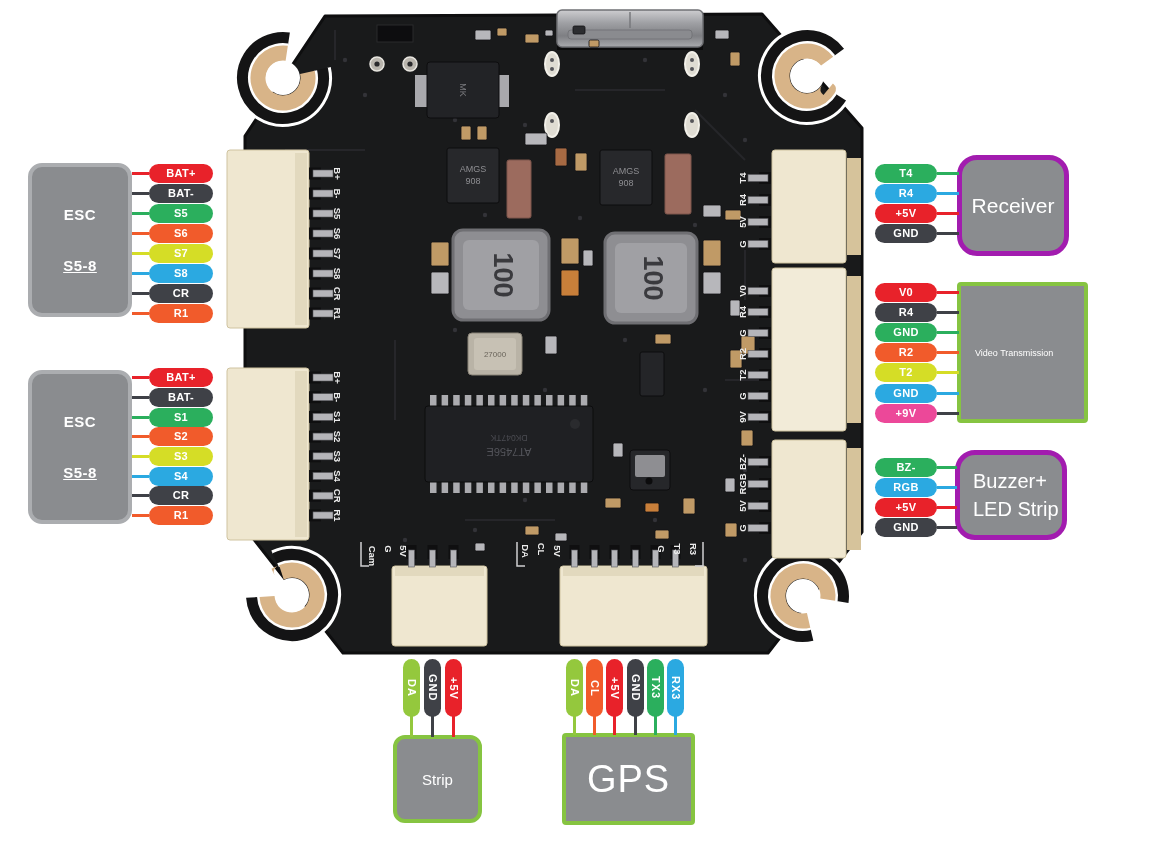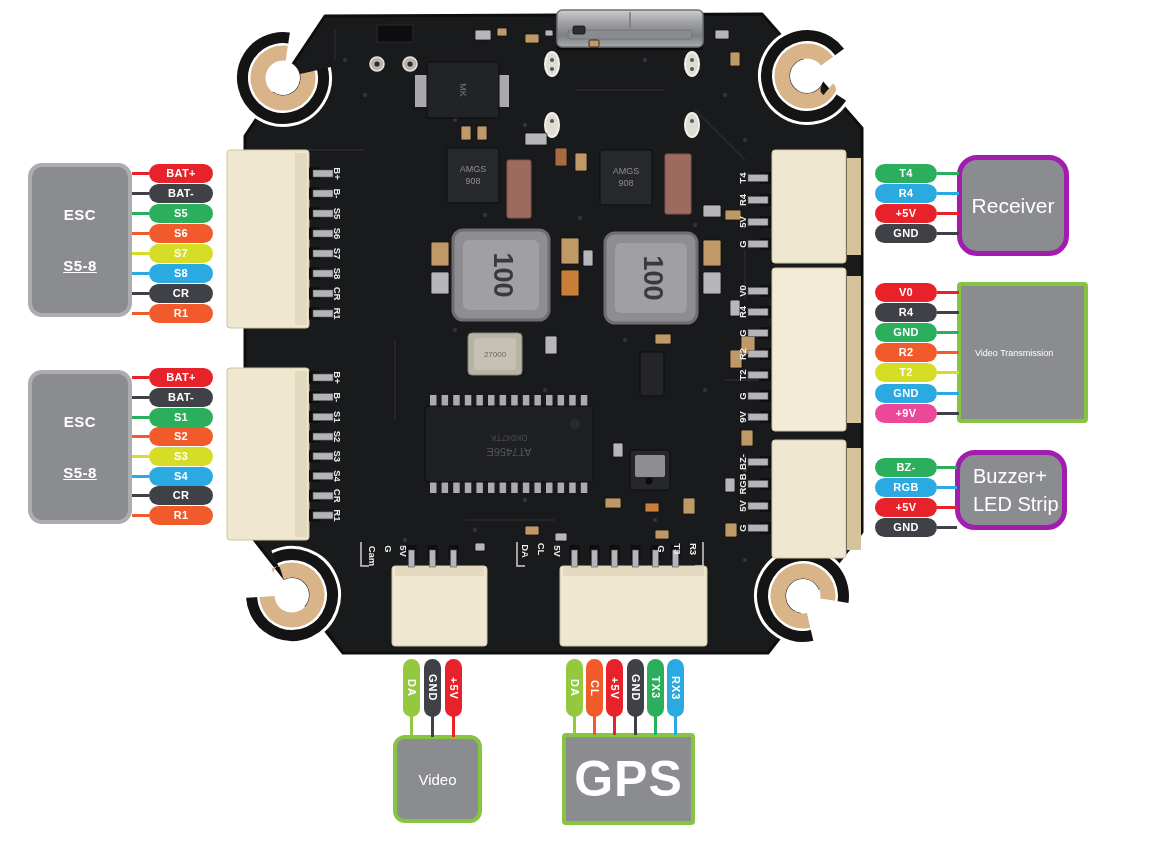--- a/index.html
+++ b/index.html
@@ -9,21 +9,21 @@
         align-items:center;justify-content:center;box-sizing:border-box;}
   .gbox.border-gray{border:4px solid #ABADB0;border-radius:14px;}
   .gbox.border-orange{border:5px solid #a21caf;border-radius:20px;align-items:center;}
   .gbox.border-green{border:4px solid #86C441;border-radius:4px;}
   .esc-line{font-size:15px;font-weight:bold;letter-spacing:.5px;line-height:1;}
   .esc-line+.esc-line{margin-top:36px;text-decoration:underline;}
   .receiver-label{font-size:21px;font-weight:400;}
   .video-label{font-size:9px;font-weight:400;align-self:flex-start;padding-left:14px;}
   .buzzer-label{font-size:20px;font-weight:400;line-height:1.4;align-self:flex-start;padding-left:13px;}
   .camera-label{font-size:15px;font-weight:400;}
-  .gps-label{font-size:50px;font-weight:700;letter-spacing:1px;}
+  .gps-label{font-size:38px;font-weight:400;letter-spacing:1px;}
   .pill{position:absolute;border-radius:10px;display:flex;align-items:center;justify-content:center;}
   .pill span{color:#fff;font-size:11px;font-weight:bold;letter-spacing:.3px;line-height:1;}
   .pill.vert span{writing-mode:vertical-rl;text-orientation:mixed;letter-spacing:1px;}
   .wire{position:absolute;}
   svg text{font-family:"Liberation Sans",sans-serif;}
 </style>
 </head>
 <body>
 
 <div id="canvas">
@@ -39,29 +39,29 @@
   </div>
 
   <div class="gbox border-orange" style="left:957px;top:155px;width:112px;height:101px;">
     <div class="receiver-label">Receiver</div>
   </div>
 
   <div class="gbox border-green" style="left:957px;top:282px;width:131px;height:141px;">
     <div class="video-label">Video Transmission</div>
   </div>
 
-  <div class="gbox border-orange" style="left:955px;top:450px;width:112px;height:80px;">
+  <div class="gbox border-orange" style="left:955px;top:450px;width:112px;height:90px;">
     <div class="buzzer-label">
       <div>Buzzer+</div>
       <div>LED Strip</div>
     </div>
   </div>
 
   <div class="gbox border-green" style="left:393px;top:735px;width:89px;height:88px;border-radius:12px;">
-    <div class="camera-label">Video</div>
+    <div class="camera-label">Strip</div>
   </div>
 
   <div class="gbox border-green" style="left:562px;top:733px;width:133px;height:92px;">
     <div class="gps-label">GPS</div>
   </div>
 
   <div id="pill-layer">
       <div class="wire" style="background: rgb(232, 34, 42); left: 132px; width: 17px; top: 172px; height: 3px;"></div>
       <div class="pill" style="background: rgb(232, 34, 42); left: 149px; top: 164px; width: 64px; height: 19px;">
         <span>BAT+</span>

